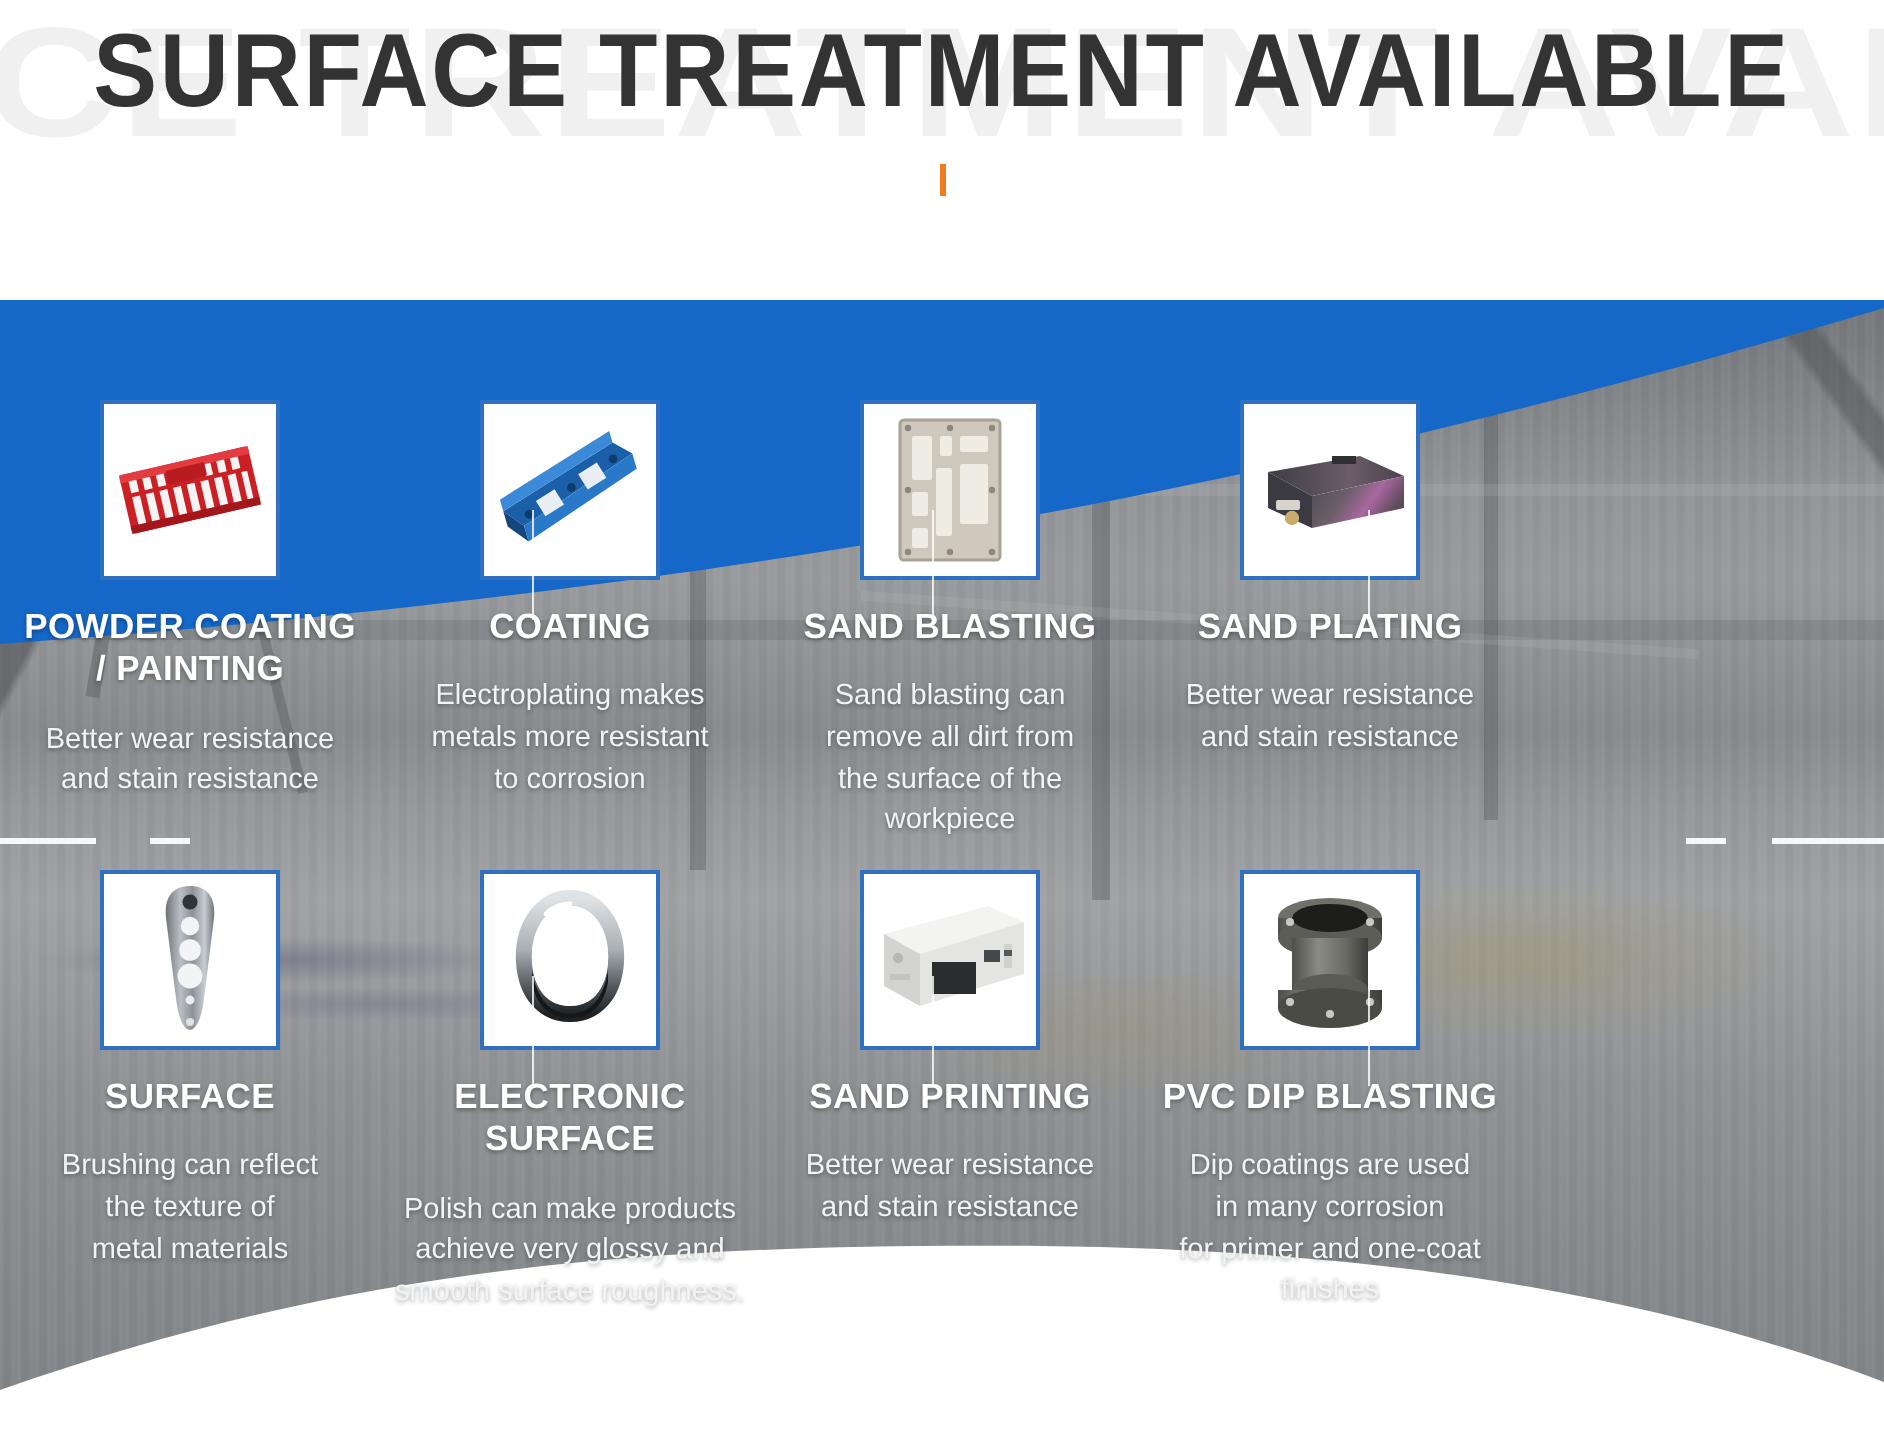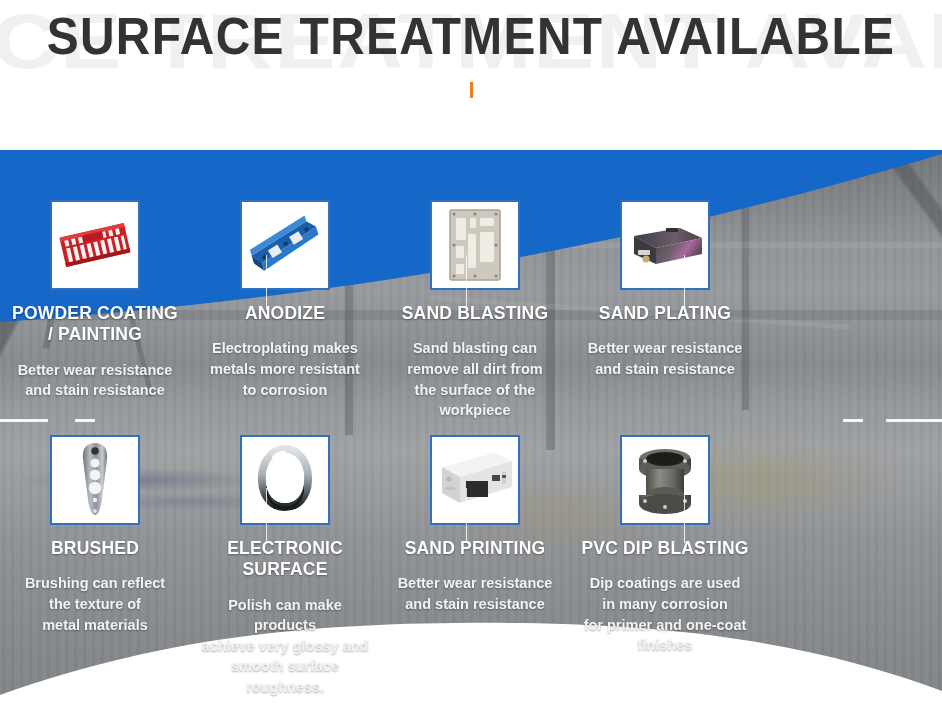--- a/index.html
+++ b/index.html
@@ -187,21 +187,21 @@
     color: #ffffff;
     text-align: center;
     line-height: 1.22;
     letter-spacing: 0.2px;
     text-shadow: 0 1px 2px rgba(0,0,0,0.35);
     white-space: pre-line;
   }
   .card-desc {
     margin-top: 14px;
     font-size: 14.5px;
-    font-weight: 700;
+    font-weight: 400;
     color: #f2f3f4;
     text-align: center;
     line-height: 1.42;
     text-shadow: 0 1px 2px rgba(0,0,0,0.35);
     white-space: pre-line;
     max-width: 215px;
   }
 
   
   .vdiv {
@@ -299,21 +299,21 @@
               <polygon points="16,54 78,34 78,42 16,62" fill="#2a79c9"></polygon>
               <polygon points="8,44 70,26 70,20 8,38" fill="#3b8ad8"></polygon>
               <rect x="26" y="42" width="11" height="9" transform="rotate(-16 31 46)" fill="#e9eef2"></rect>
               <rect x="50" y="35" width="11" height="9" transform="rotate(-16 55 39)" fill="#e9eef2"></rect>
               <circle cx="20" cy="49" r="2.2" fill="#0f3c6e"></circle>
               <circle cx="44" cy="42" r="2.2" fill="#0f3c6e"></circle>
               <circle cx="68" cy="34" r="2.2" fill="#0f3c6e"></circle>
             </g>
           </svg>
         </div>
-        <div class="card-title">ANODIZE</div>
+        <div class="card-title">COATING</div>
         <div class="card-desc">Electroplating makes
 metals more resistant
 to corrosion</div>
       </div>
 
       <div class="card">
         <div class="tile">
           <svg width="86" height="86" viewBox="0 0 86 86">
             <rect x="18" y="8" width="50" height="70" rx="2" fill="#cfc9bd"></rect>
             <rect x="18" y="8" width="50" height="70" rx="2" fill="none" stroke="#a8a195" stroke-width="1.5"></rect>
@@ -391,21 +391,21 @@
             </defs>
             <path d="M43,6 C52,6 56,12 55,22 L50,62 C49,72 46,78 43,78 C40,78 37,72 36,62 L31,22 C30,12 34,6 43,6 Z" fill="url(#brush)"></path>
             <circle cx="43" cy="14" r="3.8" fill="#2f3438"></circle>
             <circle cx="43" cy="26" r="4.6" fill="#f2f4f5"></circle>
             <circle cx="43" cy="38" r="5.4" fill="#f2f4f5"></circle>
             <circle cx="43" cy="51" r="6.2" fill="#f2f4f5"></circle>
             <circle cx="43" cy="63" r="2.2" fill="#eceef0"></circle>
             <circle cx="43" cy="74" r="2.0" fill="#dfe2e4"></circle>
           </svg>
         </div>
-        <div class="card-title">BRUSHED</div>
+        <div class="card-title">SURFACE</div>
         <div class="card-desc">Brushing can reflect
 the texture of
 metal materials</div>
       </div>
 
       <div class="card">
         <div class="tile">
           <svg width="86" height="86" viewBox="0 0 86 86">
             <defs>
               <linearGradient id="polish" x1="0" y1="0" x2="0" y2="1">

